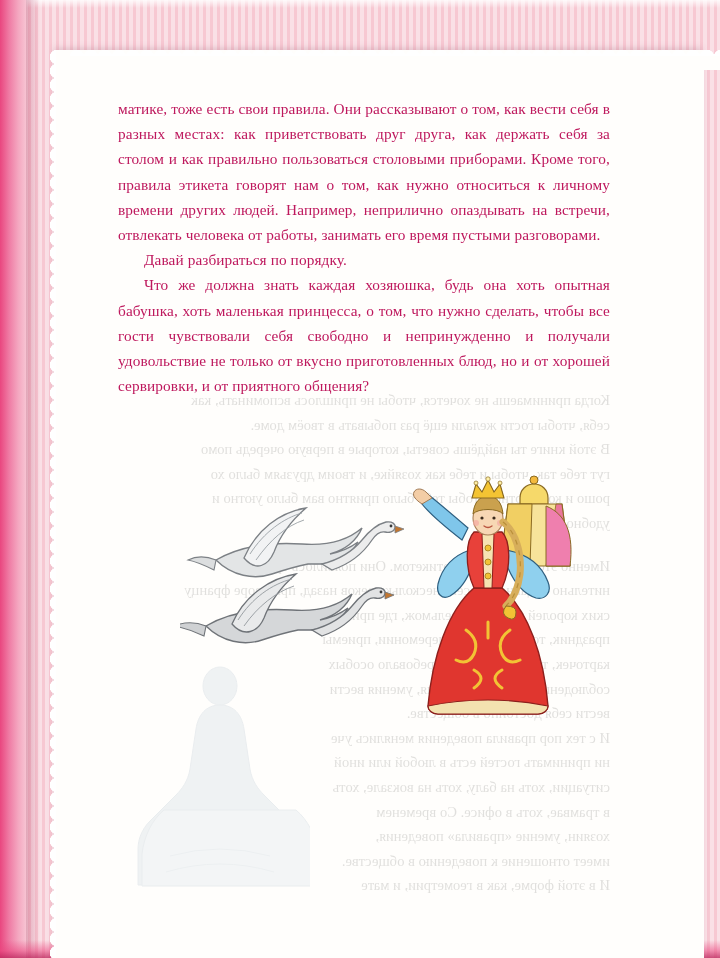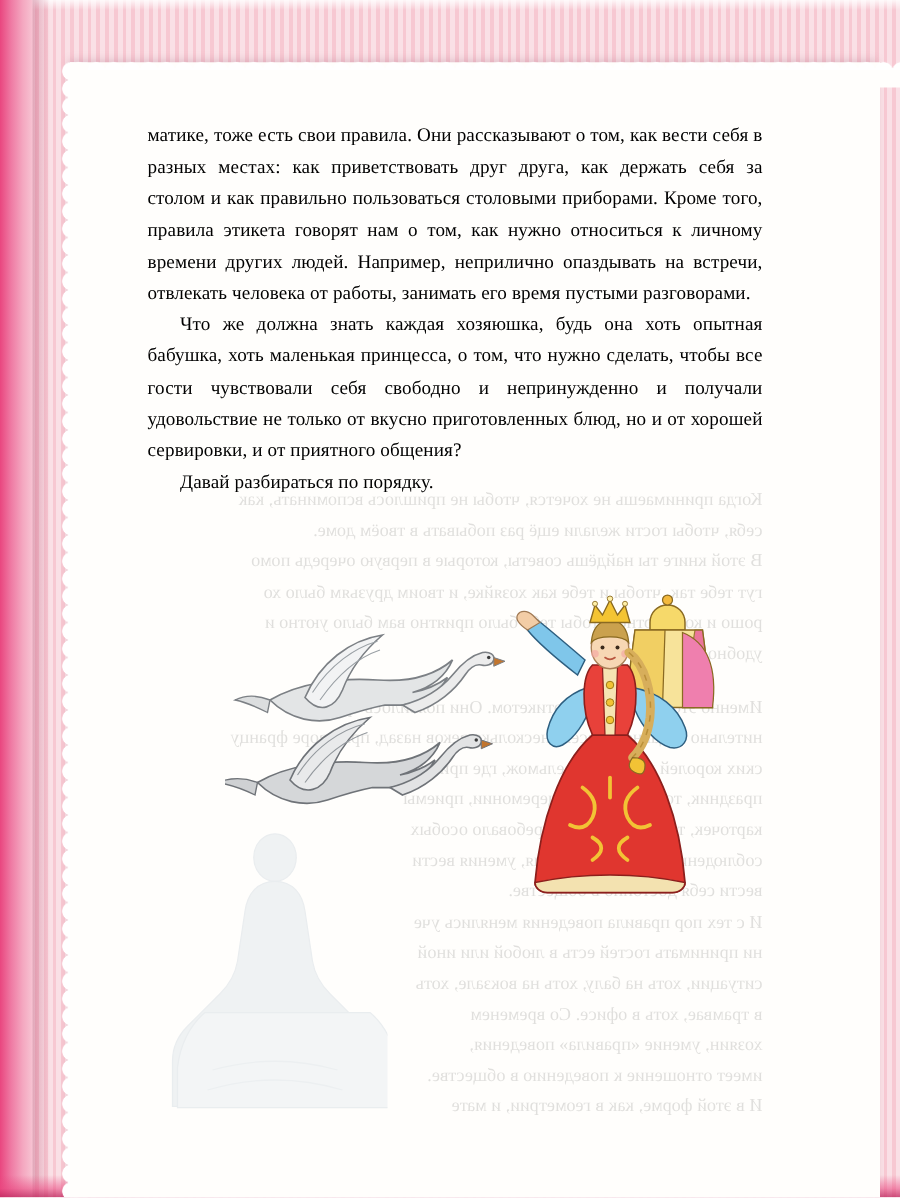--- a/index.html
+++ b/index.html
@@ -121,21 +121,21 @@
   .text-col {
     position: absolute;
     left: 118px;
     top: 96px;
     width: 492px;
   }
   p.body {
     margin: 0;
     font-size: 15.3px;
     line-height: 25.2px;
-    color: #000000;
+    color: #be185d;
     text-align: justify;
     text-justify: inter-word;
     letter-spacing: 0.1px;
   }
   p.body + p.body { margin-top: 0px; }
   p.indent { text-indent: 26px; }
 
   
   .ghost {
     position: absolute;
@@ -223,22 +223,22 @@
     <p>ни принимать гостей есть в любой или иной</p>
     <p>ситуации, хоть на балу, хоть на вокзале, хоть</p>
     <p>в трамвае, хоть в офисе. Со временем</p>
     <p>хозяин, умение «правила» поведения,</p>
     <p>имеет отношение к поведению в обществе.</p>
     <p>И в этой форме, как в геометрии, и мате­</p>
   </div>
 
   <div class="text-col">
     <p class="body">матике,  тоже есть свои правила. Они рассказывают о том, как вести себя в разных местах: как приветствовать друг друга, как держать себя за столом и как правильно пользоваться столовыми прибора­ми.  Кроме того, правила этикета говорят нам о том, как нужно от­носиться к личному времени других людей. Например, неприлич­но опаздывать на встречи, отвлекать человека от работы, занимать его время пустыми разговорами.</p>
+    <p class="body indent">Давай разбираться по порядку.</p>
     <p class="body indent">Что же должна знать каждая хозяюшка, будь она хоть опытная бабушка, хоть маленькая принцесса, о том, что нужно сделать, что­бы все гости чувствовали себя свободно и непринужденно и полу­чали удовольствие не только от вкусно приготовленных блюд, но и от хорошей сервировки, и от приятного общения?</p>
-    <p class="body indent">Давай разбираться по порядку.</p>
   </div>
 
   <div class="illus">
 
     <svg class="ghost-lady" viewBox="0 0 180 230">
       <g fill="#c9d4dd" stroke="#b3c2ce" stroke-width="1">
         <ellipse cx="90" cy="26" rx="17" ry="19"></ellipse>
         <path d="M90 45 c-14 0 -22 10 -24 24 l-6 40 c-2 12 -8 20 -14 26 l-26 26 c-8 8 -12 18 -12 28 l0 36 l164 0 l0 -36 c0 -10 -4 -20 -12 -28 l-26 -26 c-6 -6 -12 -14 -14 -26 l-6 -40 c-2 -14 -10 -24 -24 -24 z"></path>
         <path d="M34 150 c-12 10 -20 26 -22 44 l0 32 l176 0 l0 -32 c-2 -18 -10 -34 -22 -44 z" fill="#d6e0e8"></path>
       </g>

